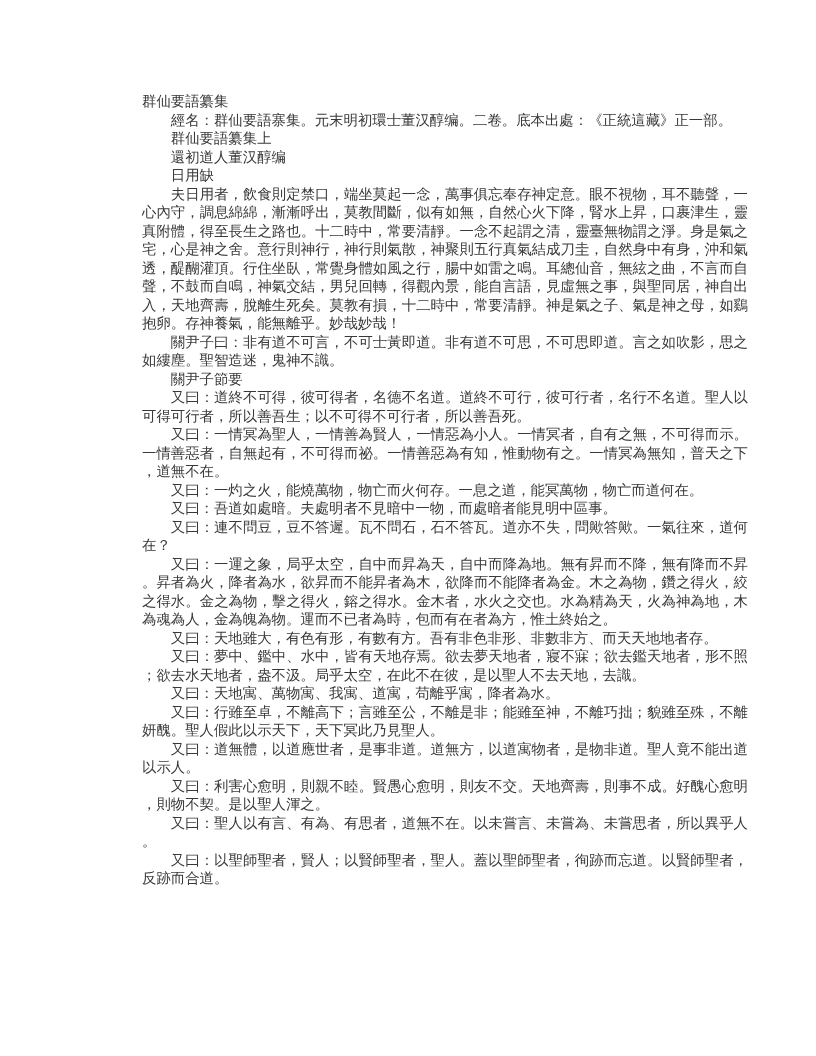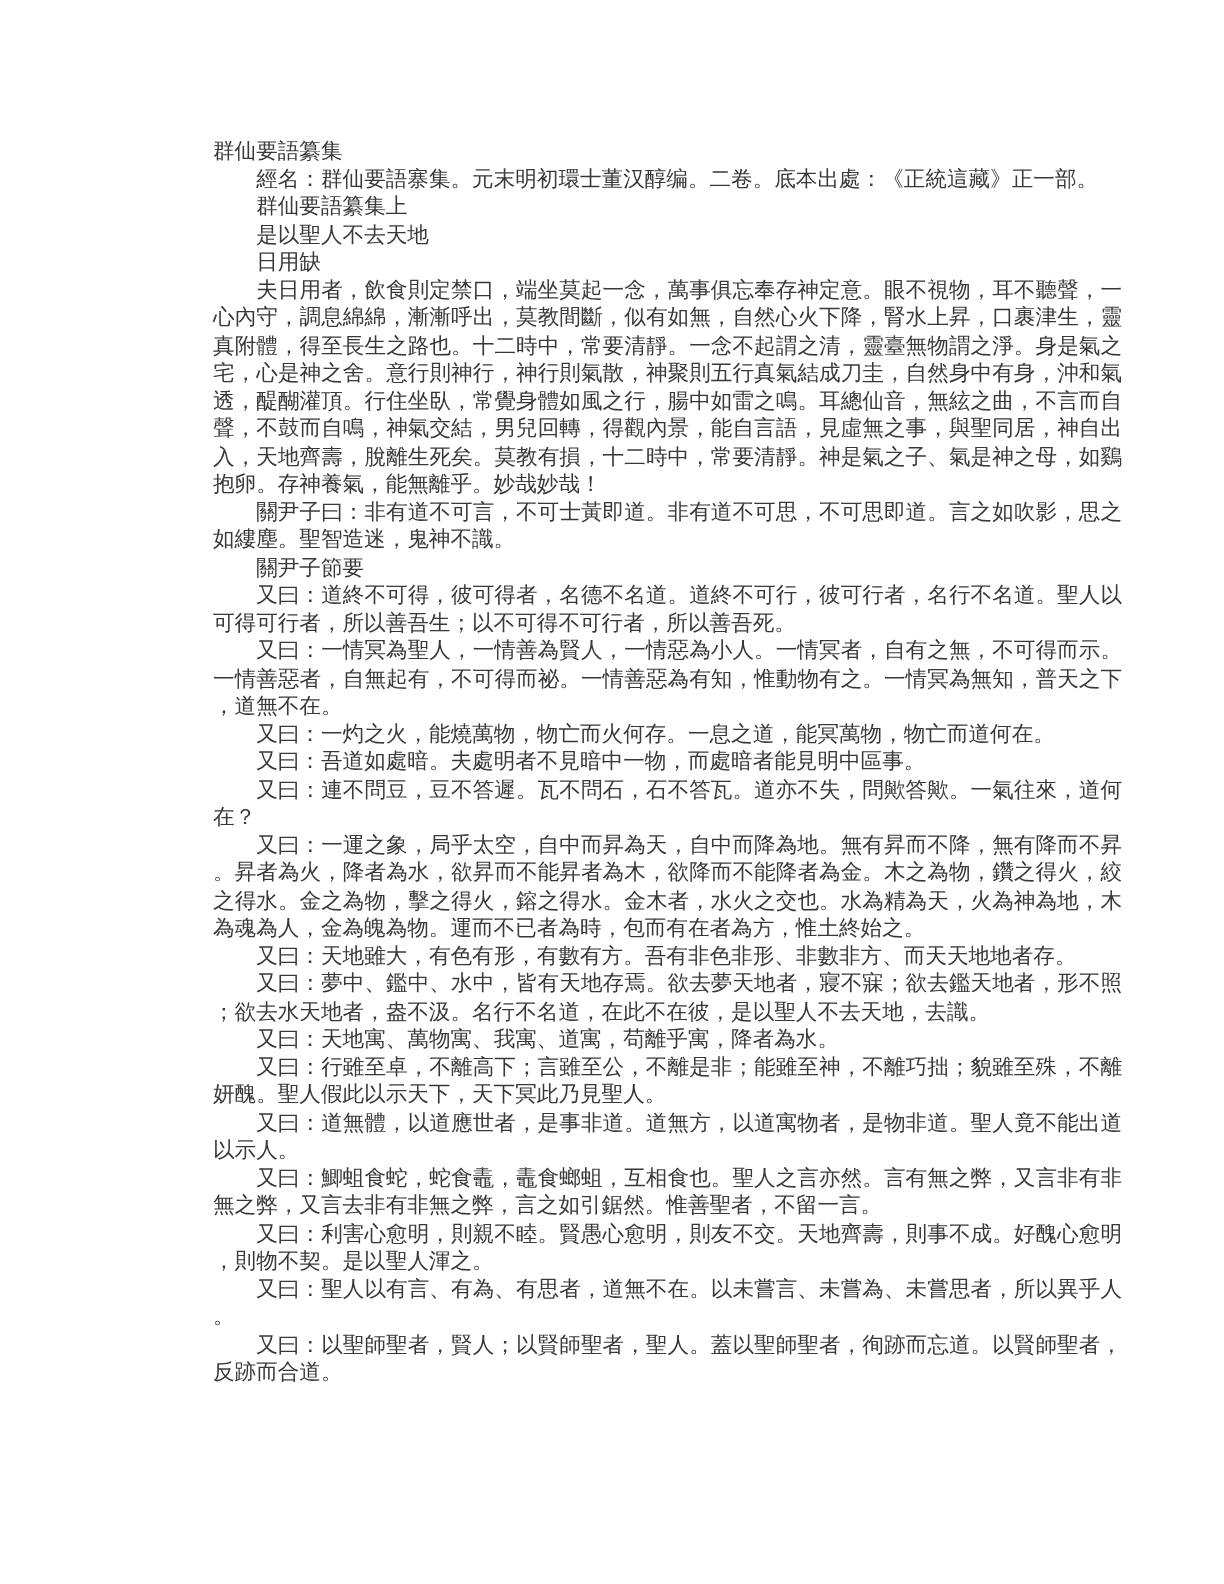--- a/index.html
+++ b/index.html
@@ -39,34 +39,33 @@
   }
 </style>
 </head>
 <body>
 
 <div class="page">
   <div class="textblock">
     <p class="no-indent">群仙要語纂集</p>
     <p>經名：群仙要語寨集。元末明初環士董汉醇编。二卷。底本出處：《正統這藏》正一部。</p>
     <p>群仙要語纂集上</p>
-    <p>是以聖人不去天地</p>
+    <p>還初道人董汉醇编</p>
     <p>日用缺</p>
     <p>夫日用者，飲食則定禁口，端坐莫起一念，萬事俱忘奉存神定意。眼不視物，耳不聽聲，一心內守，調息綿綿，漸漸呼出，莫教間斷，似有如無，自然心火下降，腎水上昇，口裹津生，靈真附體，得至長生之路也。十二時中，常要清靜。一念不起謂之清，靈臺無物謂之淨。身是氣之宅，心是神之舍。意行則神行，神行則氣散，神聚則五行真氣結成刀圭，自然身中有身，沖和氣透，醍醐灌頂。行住坐臥，常覺身體如風之行，腸中如雷之鳴。耳總仙音，無絃之曲，不言而自聲，不鼓而自鳴，神氣交結，男兒回轉，得觀內景，能自言語，見虛無之事，與聖同居，神自出入，天地齊壽，脫離生死矣。莫教有損，十二時中，常要清靜。神是氣之子、氣是神之母，如鷄抱卵。存神養氣，能無離乎。妙哉妙哉！</p>
     <p>關尹子曰：非有道不可言，不可士黃即道。非有道不可思，不可思即道。言之如吹影，思之如縷塵。聖智造迷，鬼神不識。</p>
     <p>關尹子節要</p>
     <p>又曰：道終不可得，彼可得者，名德不名道。道終不可行，彼可行者，名行不名道。聖人以可得可行者，所以善吾生；以不可得不可行者，所以善吾死。</p>
     <p>又曰：一情冥為聖人，一情善為賢人，一情惡為小人。一情冥者，自有之無，不可得而示。一情善惡者，自無起有，不可得而祕。一情善惡為有知，惟動物有之。一情冥為無知，普天之下，道無不在。</p>
     <p>又曰：一灼之火，能燒萬物，物亡而火何存。一息之道，能冥萬物，物亡而道何在。</p>
     <p>又曰：吾道如處暗。夫處明者不見暗中一物，而處暗者能見明中區事。</p>
     <p>又曰：連不問豆，豆不答遲。瓦不問石，石不答瓦。道亦不失，問歟答歟。一氣往來，道何在？</p>
     <p>又曰：一運之象，局乎太空，自中而昇為天，自中而降為地。無有昇而不降，無有降而不昇。昇者為火，降者為水，欲昇而不能昇者為木，欲降而不能降者為金。木之為物，鑽之得火，絞之得水。金之為物，擊之得火，鎔之得水。金木者，水火之交也。水為精為天，火為神為地，木為魂為人，金為魄為物。運而不已者為時，包而有在者為方，惟土終始之。</p>
     <p>又曰：天地雖大，有色有形，有數有方。吾有非色非形、非數非方、而天天地地者存。</p>
-    <p>又曰：夢中、鑑中、水中，皆有天地存焉。欲去夢天地者，寢不寐；欲去鑑天地者，形不照；欲去水天地者，盎不汲。名行不名道，在此不在彼，是以聖人不去天地，去識。</p>
+    <p>又曰：夢中、鑑中、水中，皆有天地存焉。欲去夢天地者，寢不寐；欲去鑑天地者，形不照；欲去水天地者，盎不汲。局乎太空，在此不在彼，是以聖人不去天地，去識。</p>
     <p>又曰：天地寓、萬物寓、我寓、道寓，苟離乎寓，降者為水。</p>
     <p>又曰：行雖至卓，不離高下；言雖至公，不離是非；能雖至神，不離巧拙；貌雖至殊，不離妍醜。聖人假此以示天下，天下冥此乃見聖人。</p>
     <p>又曰：道無體，以道應世者，是事非道。道無方，以道寓物者，是物非道。聖人竟不能出道以示人。</p>
-    <p>又曰：鯽蛆食蛇，蛇食鼃，鼃食螂蛆，互相食也。聖人之言亦然。言有無之弊，又言非有非無之弊，又言去非有非無之弊，言之如引鋸然。惟善聖者，不留一言。</p>
     <p>又曰：利害心愈明，則親不睦。賢愚心愈明，則友不交。天地齊壽，則事不成。好醜心愈明，則物不契。是以聖人渾之。</p>
     <p>又曰：聖人以有言、有為、有思者，道無不在。以未嘗言、未嘗為、未嘗思者，所以異乎人。</p>
     <p>又曰：以聖師聖者，賢人；以賢師聖者，聖人。蓋以聖師聖者，徇跡而忘道。以賢師聖者，反跡而合道。</p>
   </div>
 </div>
 
 </body></html>

